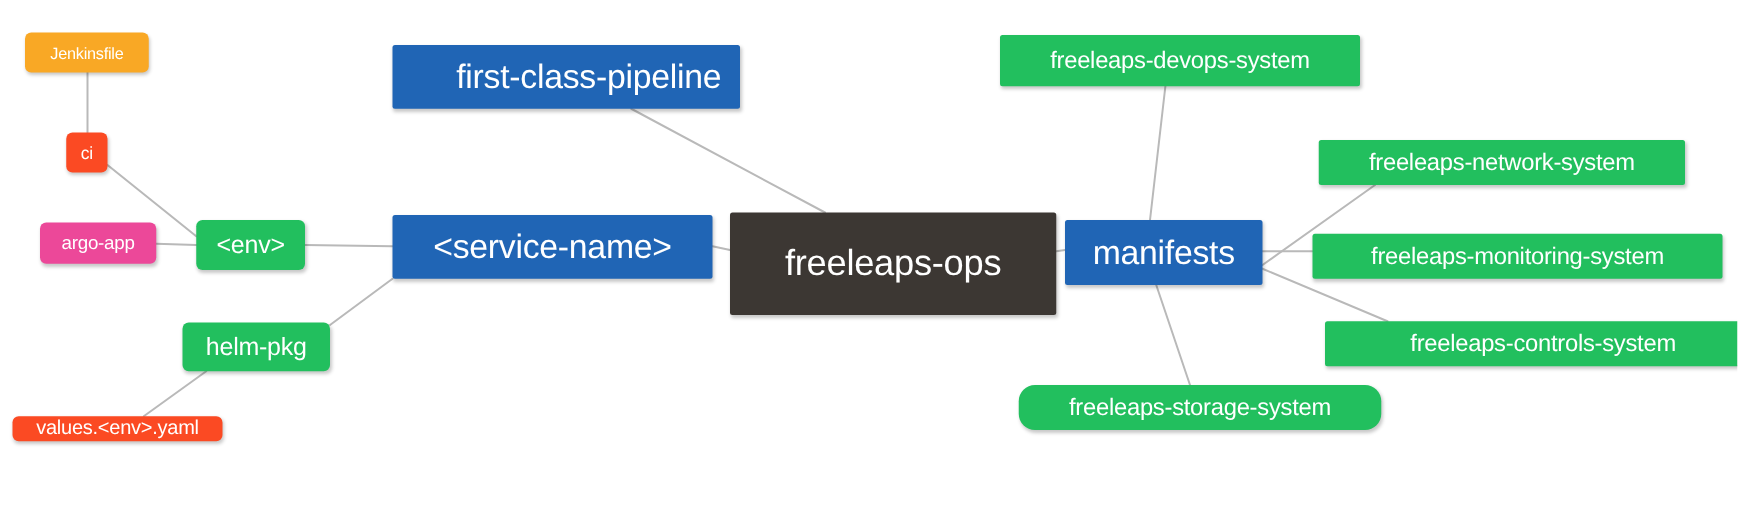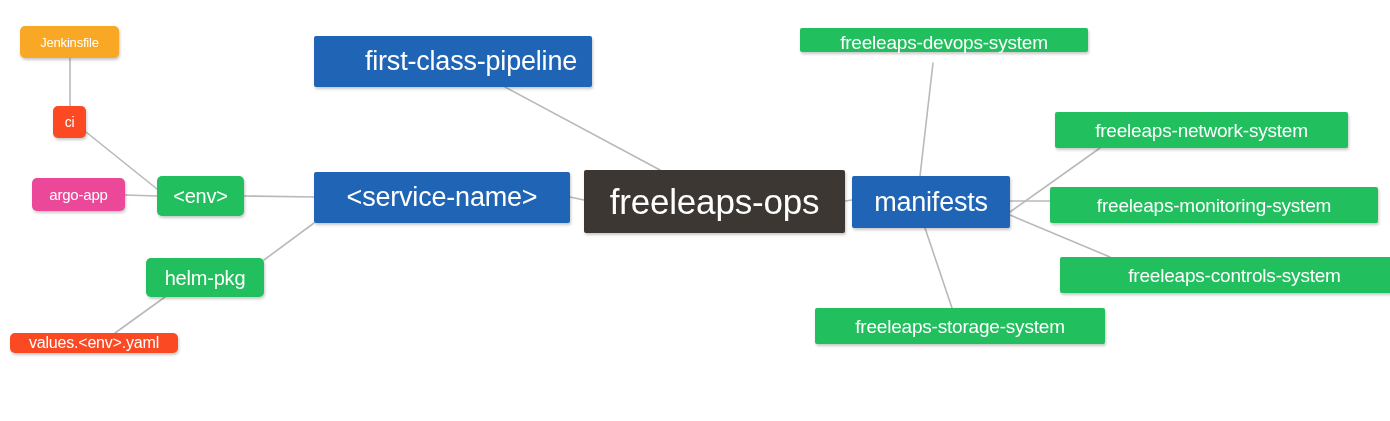--- a/index.html
+++ b/index.html
@@ -82,35 +82,35 @@
       </div>
       <div class="node rounded-lg" style="left: 10px; top: 333px; width: 168px; height: 20px; background: rgb(251, 74, 35); font-size: 16px; color: rgb(255, 255, 255);">
         <span>values.&lt;env&gt;.yaml</span>
       </div>
       <div class="node sq" style="left: 314px; top: 36px; width: 278px; height: 51px; background: rgb(32, 101, 181); font-size: 27px; color: rgb(255, 255, 255); padding-left: 36px;">
         <span>first-class-pipeline</span>
       </div>
       <div class="node sq" style="left: 314px; top: 172px; width: 256px; height: 51px; background: rgb(32, 101, 181); font-size: 27px; color: rgb(255, 255, 255);">
         <span>&lt;service-name&gt;</span>
       </div>
-      <div class="node sq" style="left: 584px; top: 170px; width: 261px; height: 63px; background: rgb(60, 55, 51); font-size: 35px; color: rgb(255, 255, 255);">
+      <div class="node sq" style="left: 584px; top: 170px; width: 261px; height: 82px; background: rgb(60, 55, 51); font-size: 29px; color: rgb(255, 255, 255);">
         <span>freeleaps-ops</span>
       </div>
       <div class="node sq" style="left: 852px; top: 176px; width: 158px; height: 52px; background: rgb(32, 101, 181); font-size: 27px; color: rgb(255, 255, 255);">
         <span>manifests</span>
       </div>
-      <div class="node sq" style="left: 800px; top: 28px; width: 288px; height: 24px; background: rgb(34, 191, 94); font-size: 19px; color: rgb(255, 255, 255); align-items: flex-end;">
+      <div class="node sq" style="left: 800px; top: 28px; width: 288px; height: 41px; background: rgb(34, 191, 94); font-size: 19px; color: rgb(255, 255, 255);">
         <span>freeleaps-devops-system</span>
       </div>
       <div class="node sq" style="left: 1055px; top: 112px; width: 293px; height: 36px; background: rgb(34, 191, 94); font-size: 19px; color: rgb(255, 255, 255);">
         <span>freeleaps-network-system</span>
       </div>
       <div class="node sq" style="left: 1050px; top: 187px; width: 328px; height: 36px; background: rgb(34, 191, 94); font-size: 19px; color: rgb(255, 255, 255);">
         <span>freeleaps-monitoring-system</span>
       </div>
       <div class="node sq" style="left: 1060px; top: 257px; width: 349px; height: 36px; background: rgb(34, 191, 94); font-size: 19px; color: rgb(255, 255, 255);">
         <span>freeleaps-controls-system</span>
       </div>
-      <div class="node sq" style="left: 815px; top: 308px; width: 290px; height: 36px; background: rgb(34, 191, 94); font-size: 19px; color: rgb(255, 255, 255);">
+      <div class="node sq" style="left: 815px; top: 308px; width: 290px; height: 36px; background: rgb(34, 191, 94); font-size: 19px; color: rgb(255, 255, 255); border-radius: 13px;">
         <span>freeleaps-storage-system</span>
       </div>
     </div>
 </div>
 
 </body></html>

